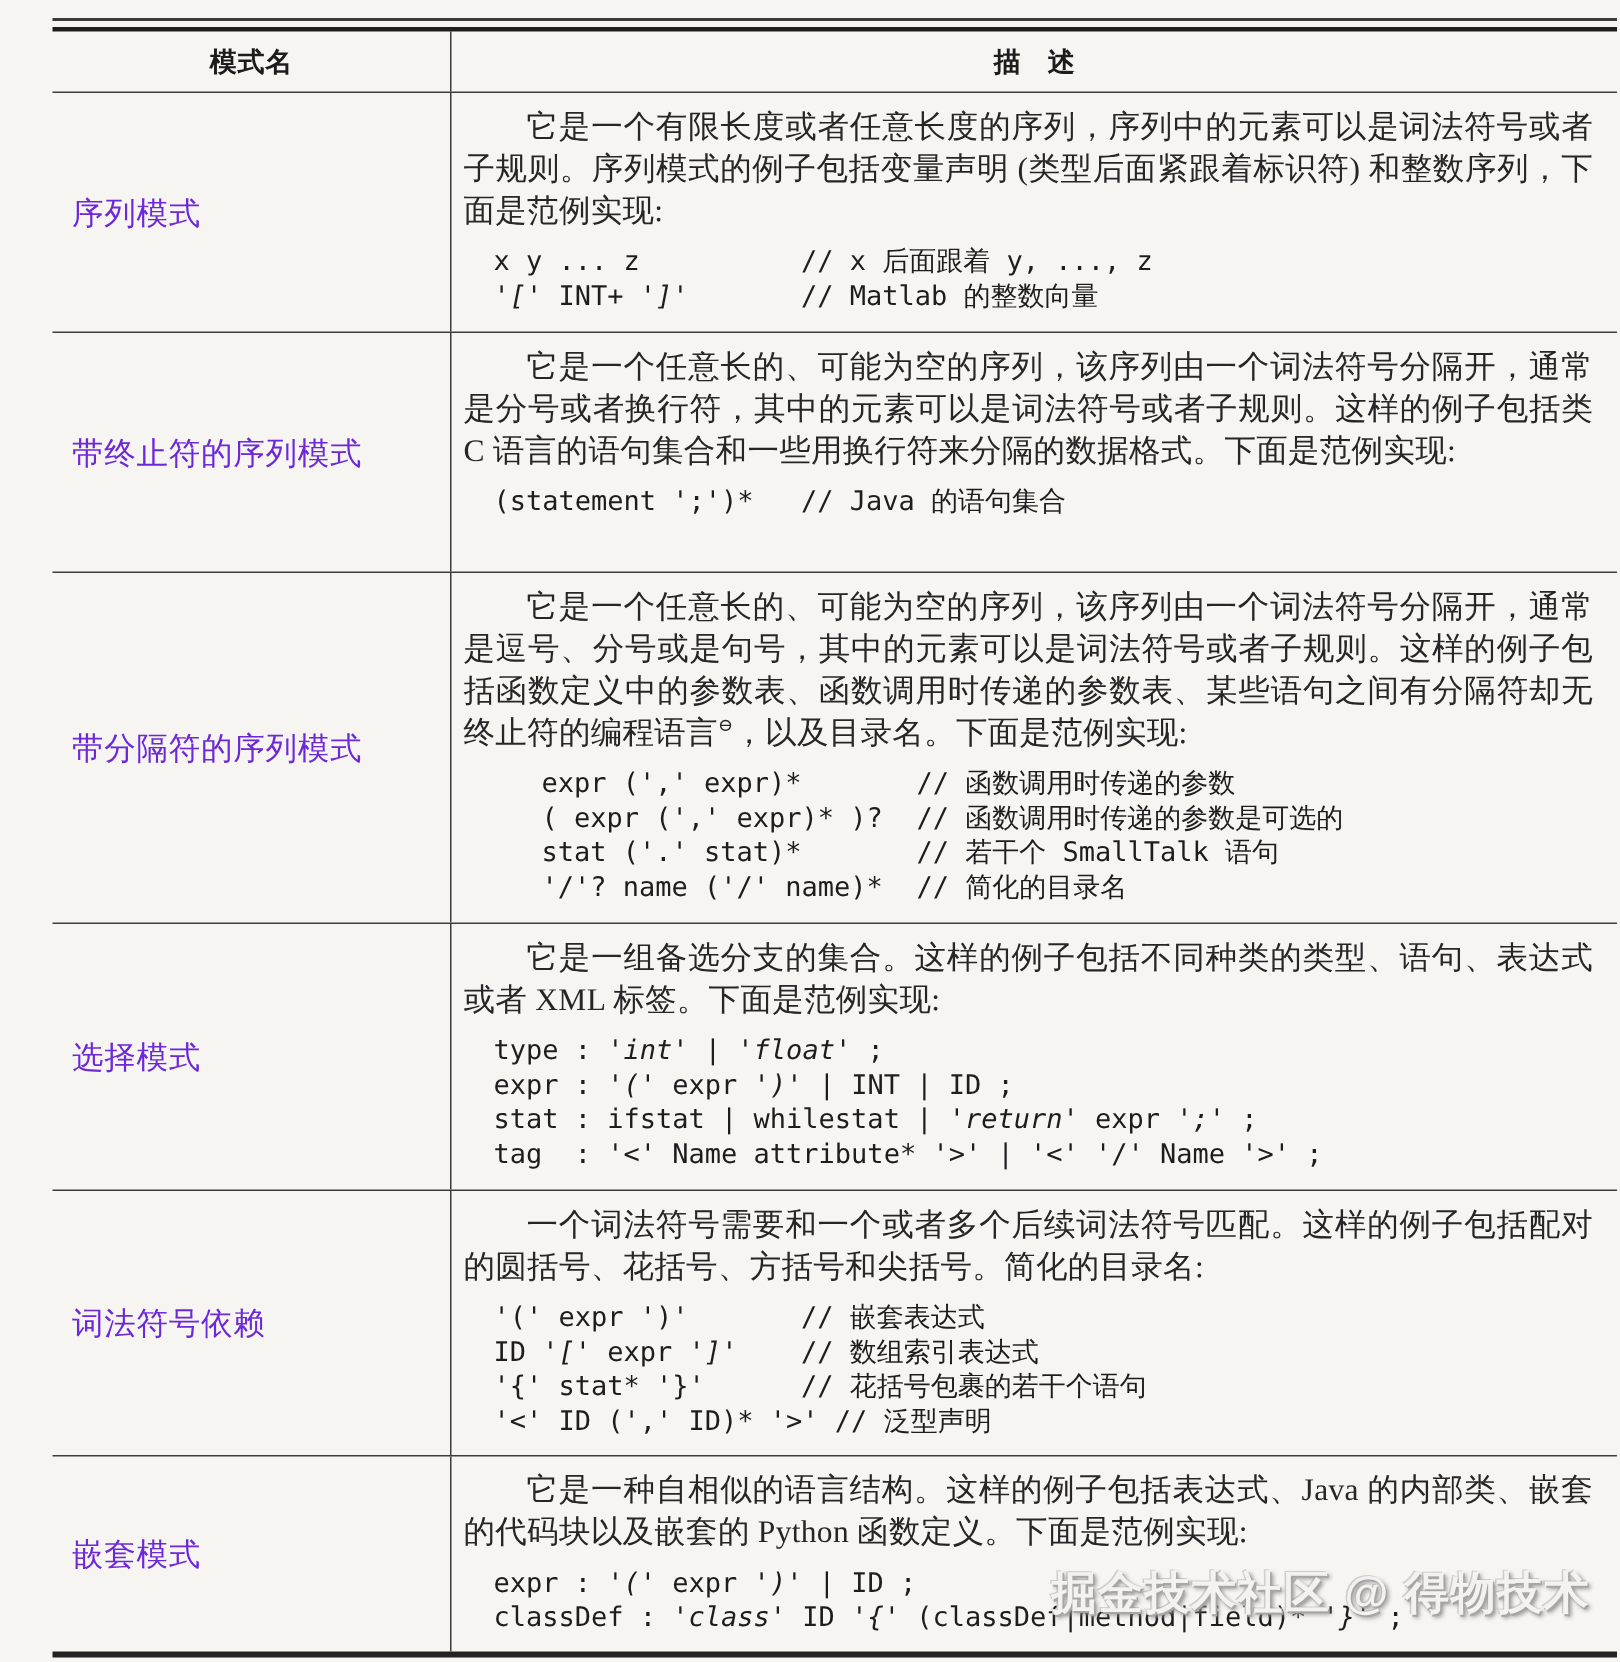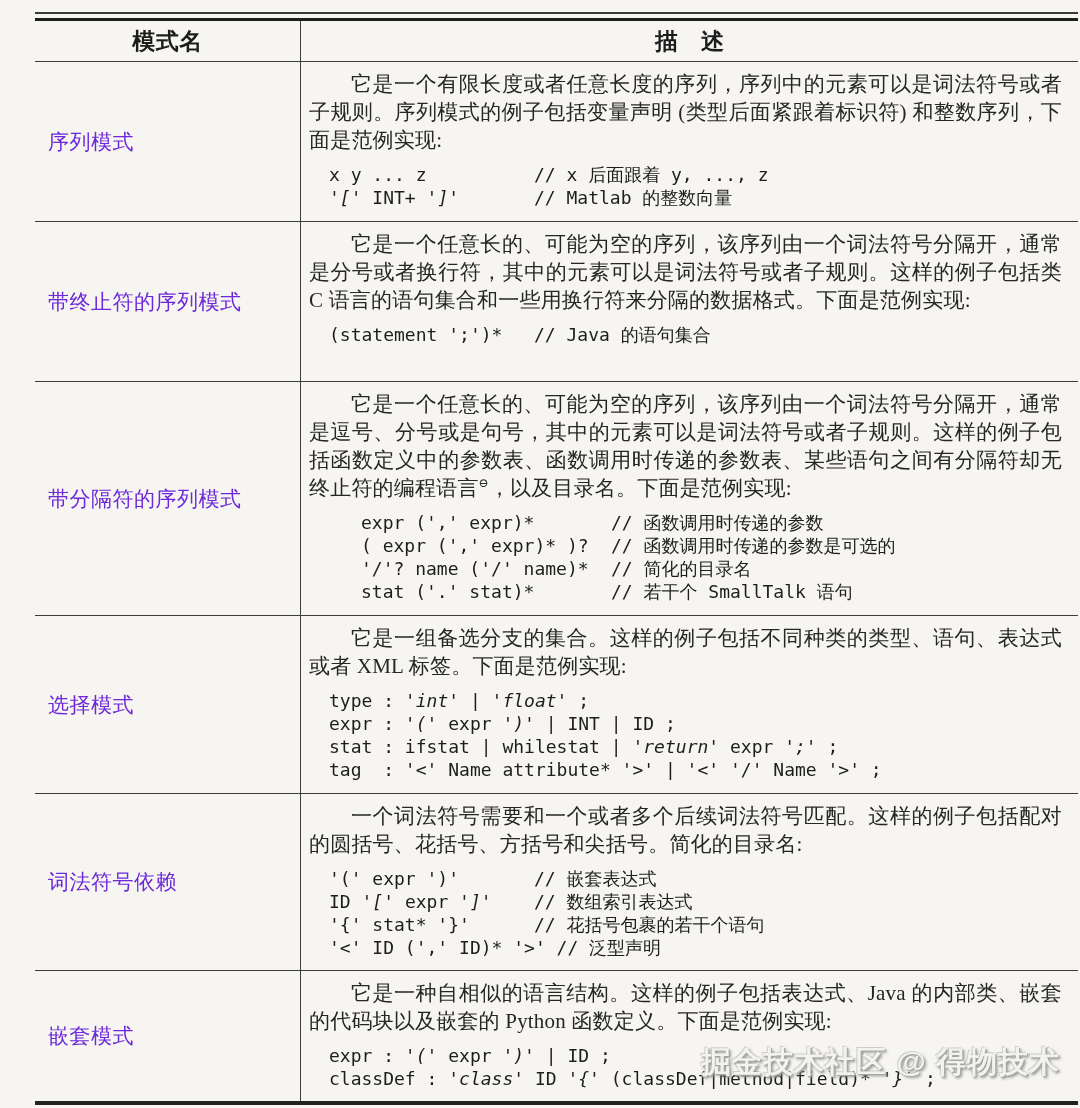--- a/index.html
+++ b/index.html
@@ -32,21 +32,21 @@
   .desc-cell{
     flex:1;box-sizing:border-box;
     padding:8px 16px 4px 8px;
     color:#242424;
   }
   .hrow{min-height:40px;}
   .hrow .name-cell{justify-content:center;padding-left:0;}
   .hrow .desc-cell{display:flex;align-items:center;justify-content:center;padding:0;}
   .hdr{
     font-family:Liberation Sans, sans-serif;
-    font-weight:bold;font-size:23px;color:#1c1c1c;
+    font-weight:bold;font-size:18px;color:#1c1c1c;
   }
   .r1{min-height:160px;}
   .r2{min-height:160px;}
   .r3{min-height:234px;}
   .r4{min-height:178px;}
   .r5{min-height:177px;}
   .r6{min-height:131px;}
   .prose{
     margin:0;
     font-size:21px;line-height:28px;
@@ -107,22 +107,22 @@
     </div>
   </div>
 
   <div class="row r3">
     <div class="name-cell">带分隔符的序列模式</div>
     <div class="desc-cell">
       <p class="prose"><span>它是一个任意长的、可能为空的序列，该序列由一个词法符号分隔开，通常是逗号、分号或是句号，其中的元素可以是词法符号或者子规则。这样的例子包括函数定义中的参数表、函数调用时传递的参数表、某些语句之间有分隔符却无终止符的编程语言</span><sup>⊖</sup><span>，以及目录名。下面是范例实现:</span></p>
       <div class="code wide">
         <div class="cline"><span class="ccode"><span>expr (',' expr)*</span></span><span class="cmt">// 函数调用时传递的参数</span></div>
         <div class="cline"><span class="ccode"><span>( expr (',' expr)* )?</span></span><span class="cmt">// 函数调用时传递的参数是可选的</span></div>
+        <div class="cline"><span class="ccode"><span>stat ('.' stat)*</span></span><span class="cmt">// 若干个 SmallTalk 语句</span></div>
         <div class="cline"><span class="ccode"><span>'/'? name ('/' name)*</span></span><span class="cmt">// 简化的目录名</span></div>
-        <div class="cline"><span class="ccode"><span>stat ('.' stat)*</span></span><span class="cmt">// 若干个 SmallTalk 语句</span></div>
       </div>
     </div>
   </div>
 
   <div class="row r4">
     <div class="name-cell">选择模式</div>
     <div class="desc-cell">
       <p class="prose"><span>它是一组备选分支的集合。这样的例子包括不同种类的类型、语句、表达式或者 XML 标签。下面是范例实现:</span></p>
       <div class="code">
         <div class="cline"><span class="ccode"><span>type : '</span><span style="font-style: italic;">int</span><span>' | '</span><span style="font-style: italic;">float</span><span>' ;</span></span></div>

